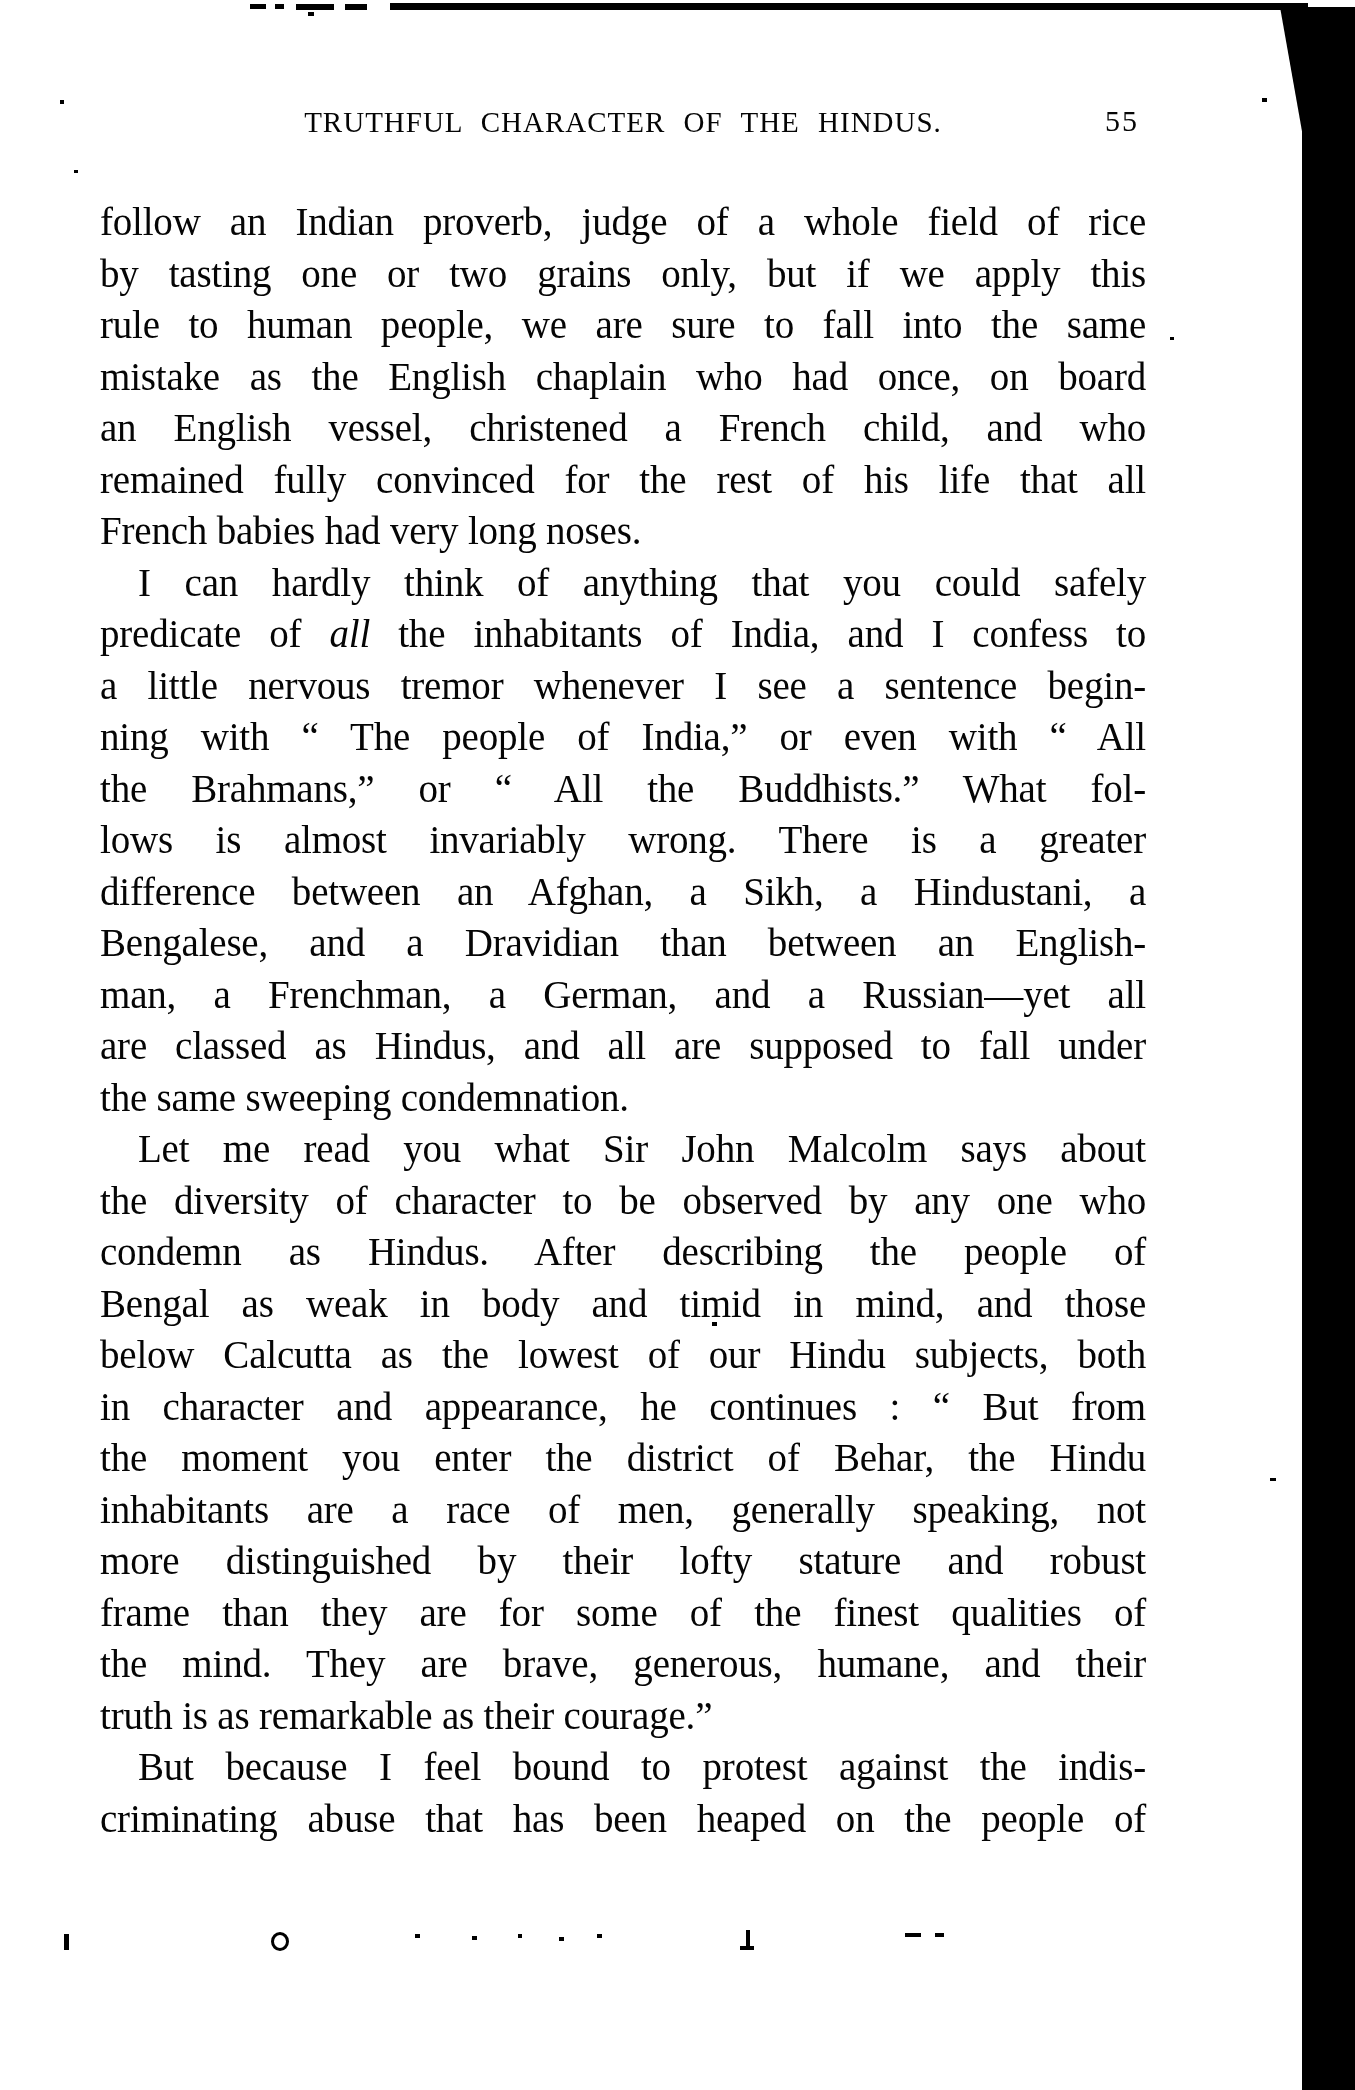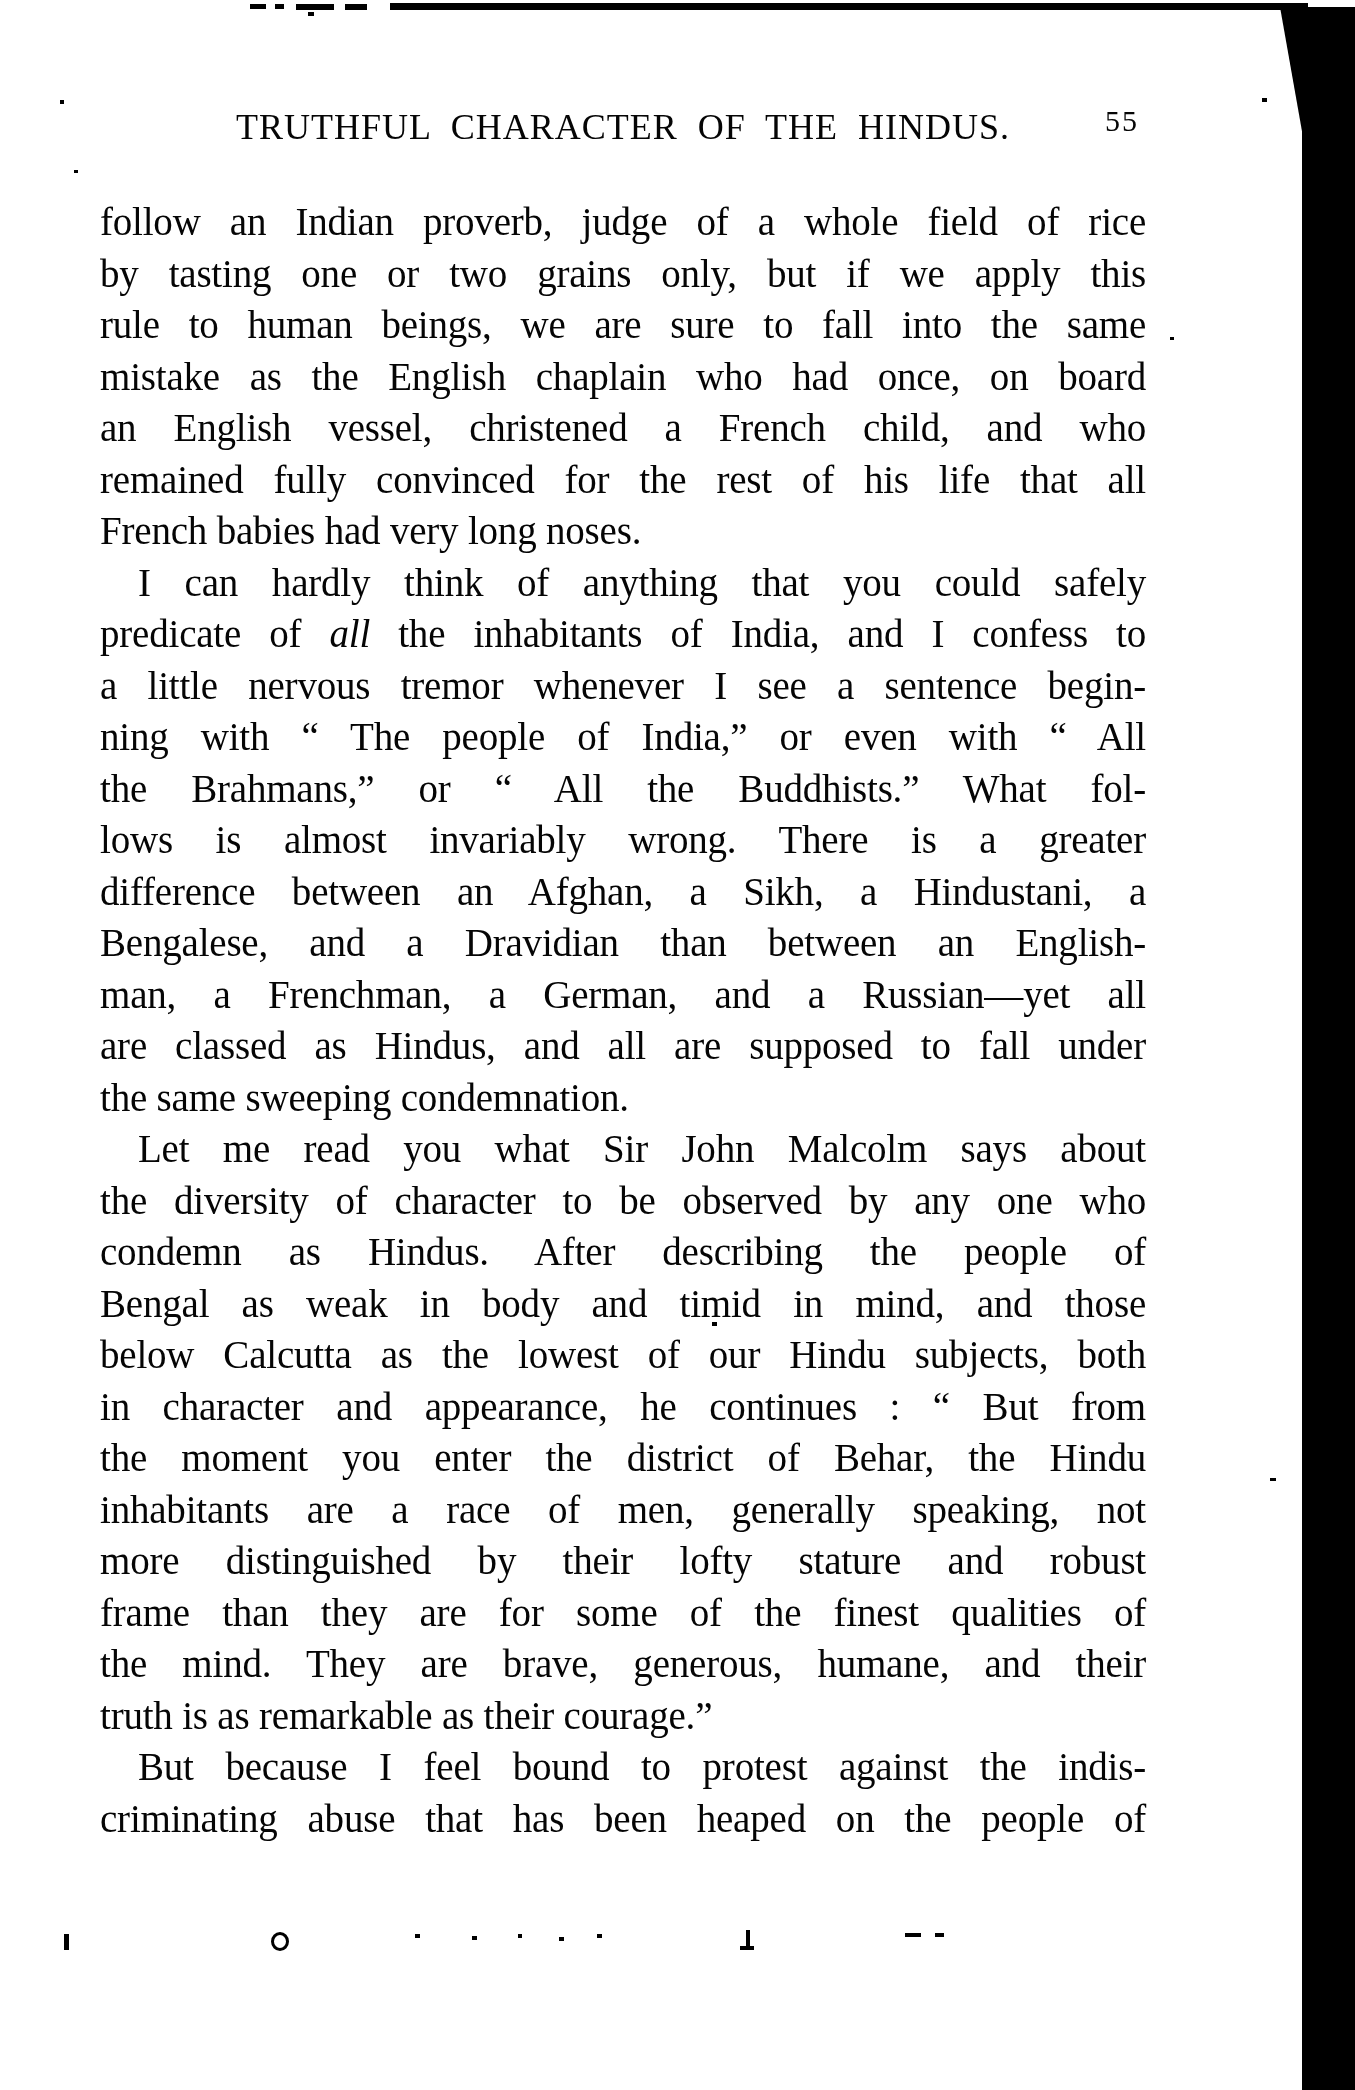--- a/index.html
+++ b/index.html
@@ -16,21 +16,21 @@
   .rule-dash{position:absolute;background:#000;}
   .edge-band{position:absolute;left:1302px;top:7px;width:53px;height:2083px;background:#000;}
   .edge-band-slant{position:absolute;left:1280px;top:7px;width:0;height:0;
     border-bottom:130px solid transparent;border-right:23px solid #000;}
   .speck{position:absolute;background:#000;}
   .ring{position:absolute;width:12px;height:13px;border:3px solid #000;border-radius:50%;}
 
   
   .head-title{
     position:absolute;left:100px;top:106px;width:1046px;
-    text-align:center;font-size:36px;letter-spacing:1px;word-spacing:10px;
+    text-align:center;font-size:29px;letter-spacing:1px;word-spacing:10px;
     white-space:nowrap;
   }
   .head-page{position:absolute;left:1105px;top:104px;font-size:30px;letter-spacing:2px;}
 
   
   .body-text{
     position:absolute;left:100px;top:196px;width:1046px;
     font-size:39px;letter-spacing:-0.2px;
   }
   .line{
@@ -54,21 +54,21 @@
   <div class="rule-dash" style="left:345px;top:4px;width:22px;height:6px;"></div>
   <div class="edge-band"></div>
   <div class="edge-band-slant"></div>
 
   <div class="head-title">TRUTHFUL CHARACTER OF THE HINDUS.</div>
   <div class="head-page">55</div>
 
   <div class="body-text" id="body-text">
       <div class="line"><span>follow an Indian proverb, judge of a whole field of rice</span></div>
       <div class="line"><span>by tasting one or two grains only, but if we apply this</span></div>
-      <div class="line"><span>rule to human beings, we are sure to fall into the same</span></div>
+      <div class="line"><span>rule to human people, we are sure to fall into the same</span></div>
       <div class="line"><span>mistake as the English chaplain who had once, on board</span></div>
       <div class="line"><span>an English vessel, christened a French child, and who</span></div>
       <div class="line"><span>remained fully convinced for the rest of his life that all</span></div>
       <div class="line para-end"><span>French babies had very long noses.</span></div>
       <div class="line indent"><span>I can hardly think of anything that you could safely</span></div>
       <div class="line"><span>predicate of </span><i>all</i><span> the inhabitants of India, and I confess to</span></div>
       <div class="line"><span>a little nervous tremor whenever I see a sentence begin-</span></div>
       <div class="line"><span>ning with “ The people of India,” or even with “ All</span></div>
       <div class="line"><span>the Brahmans,” or “ All the Buddhists.” What fol-</span></div>
       <div class="line"><span>lows is almost invariably wrong. There is a greater</span></div>

